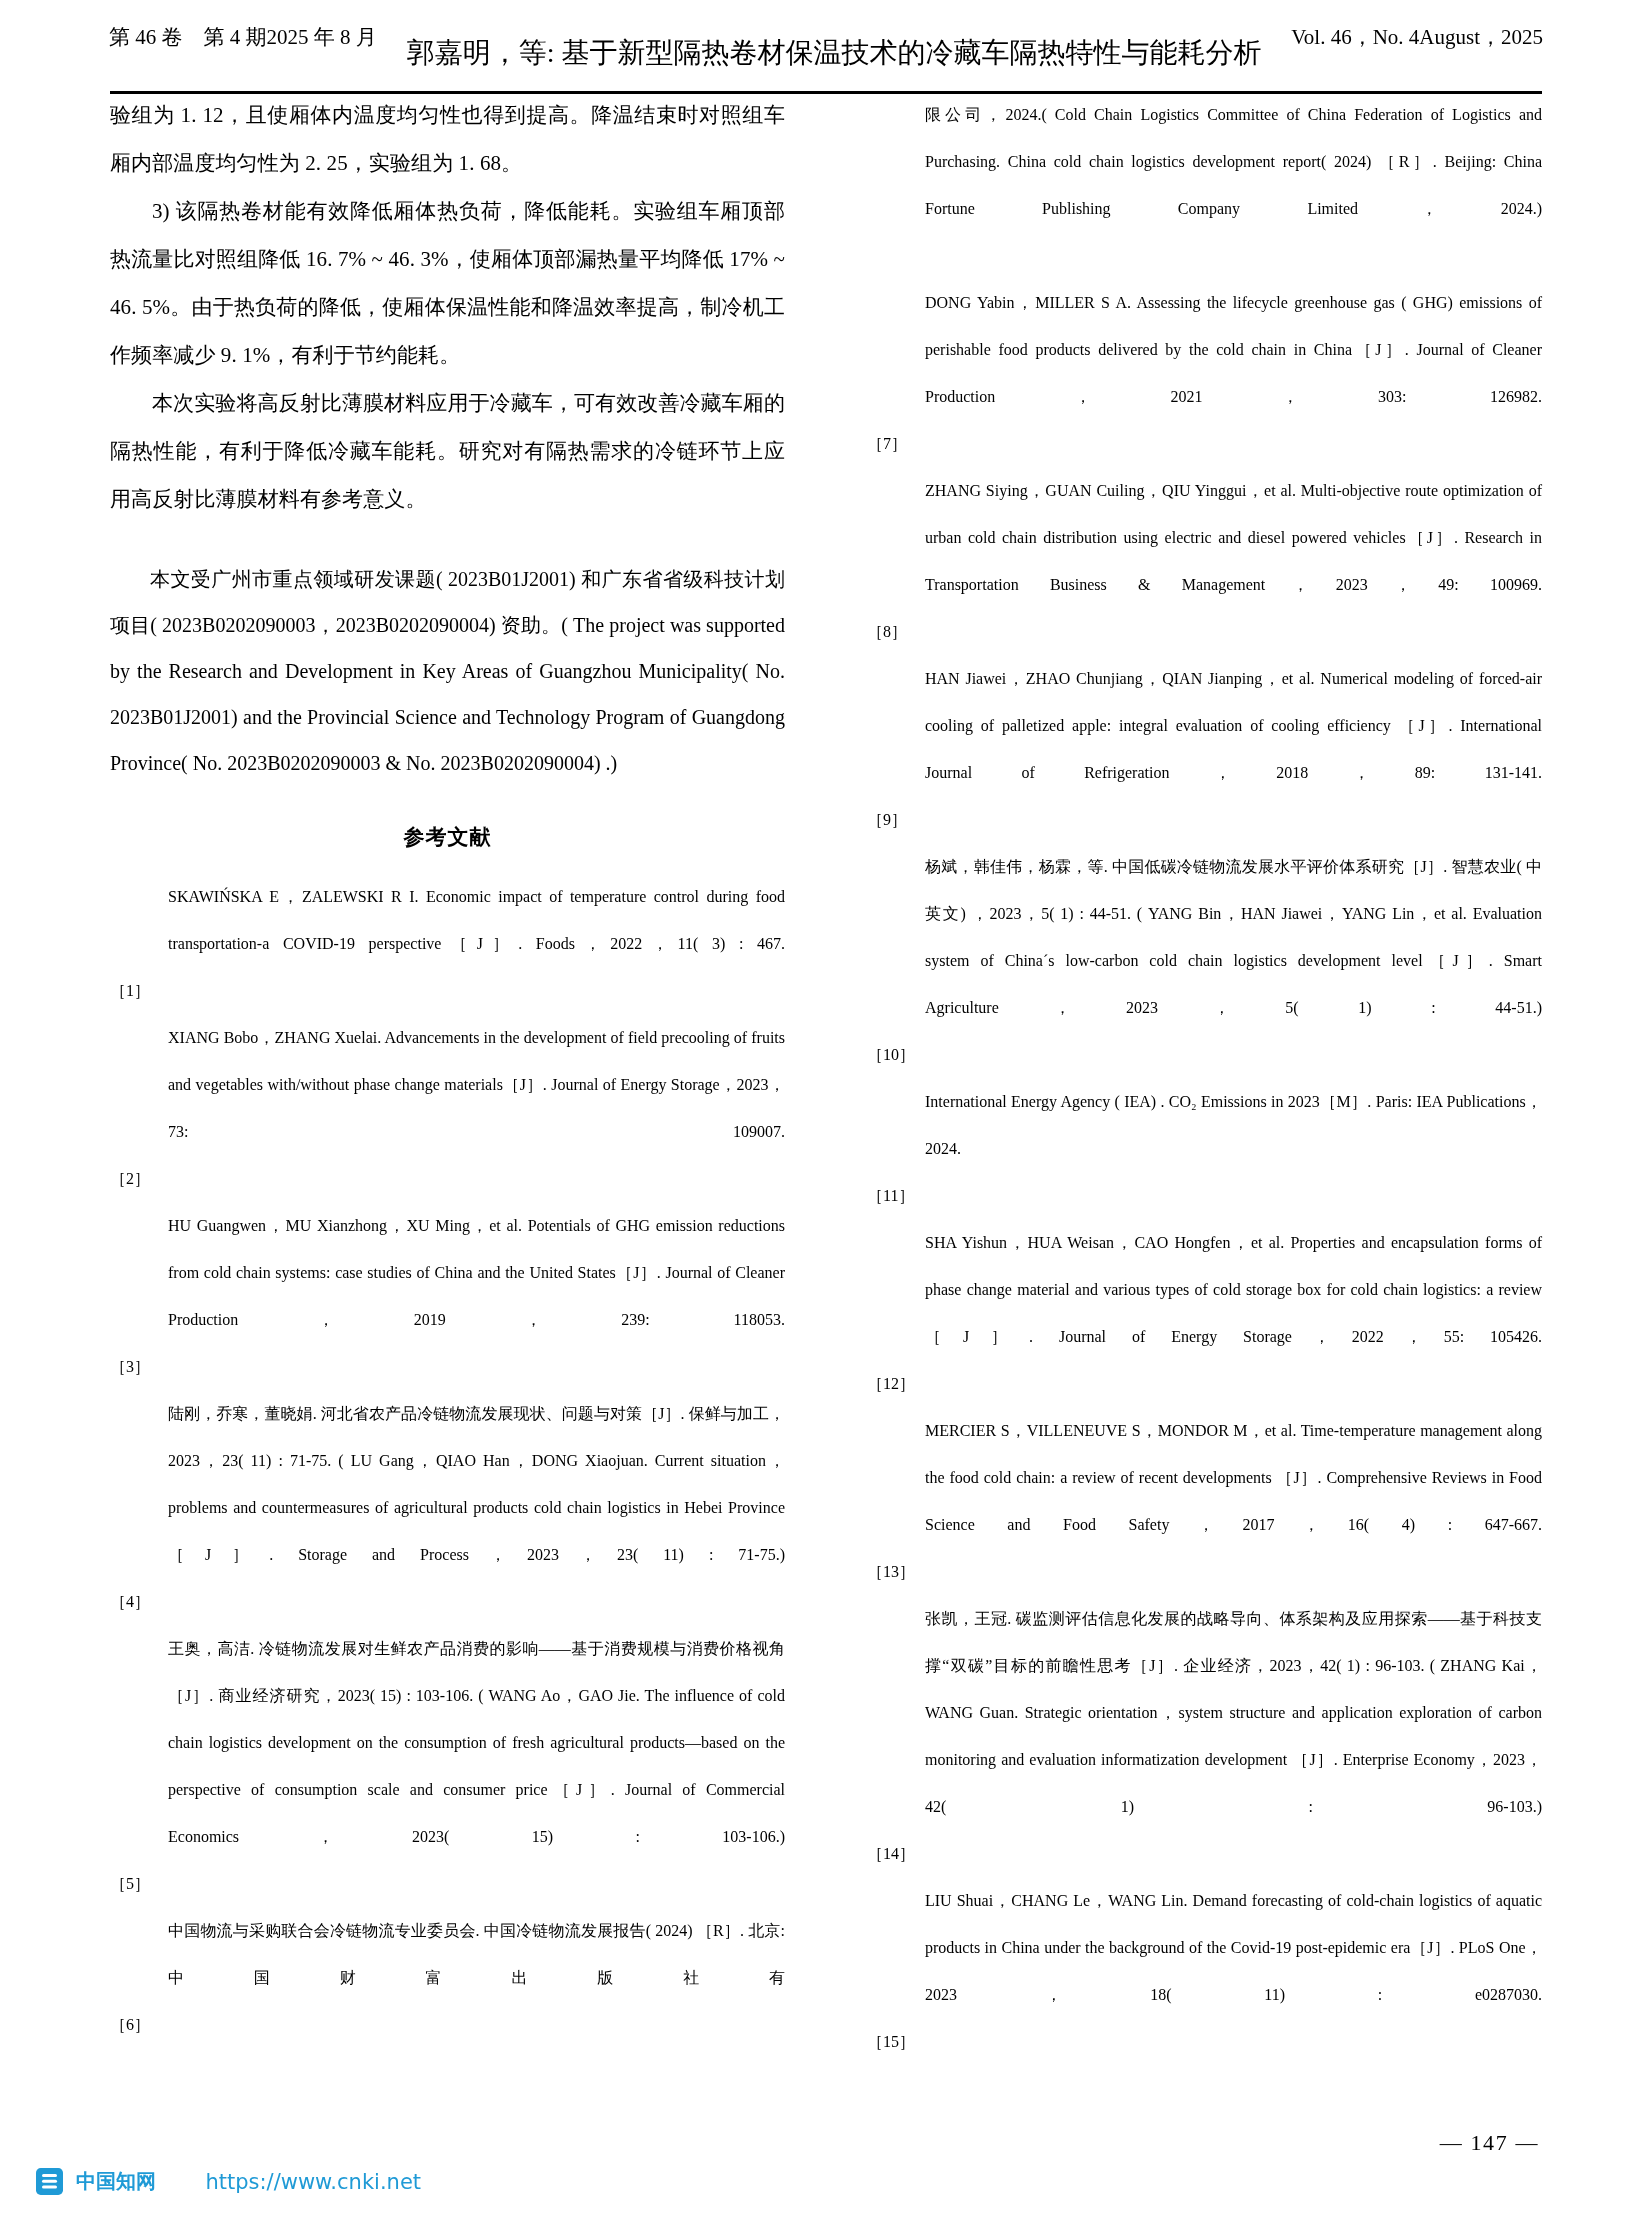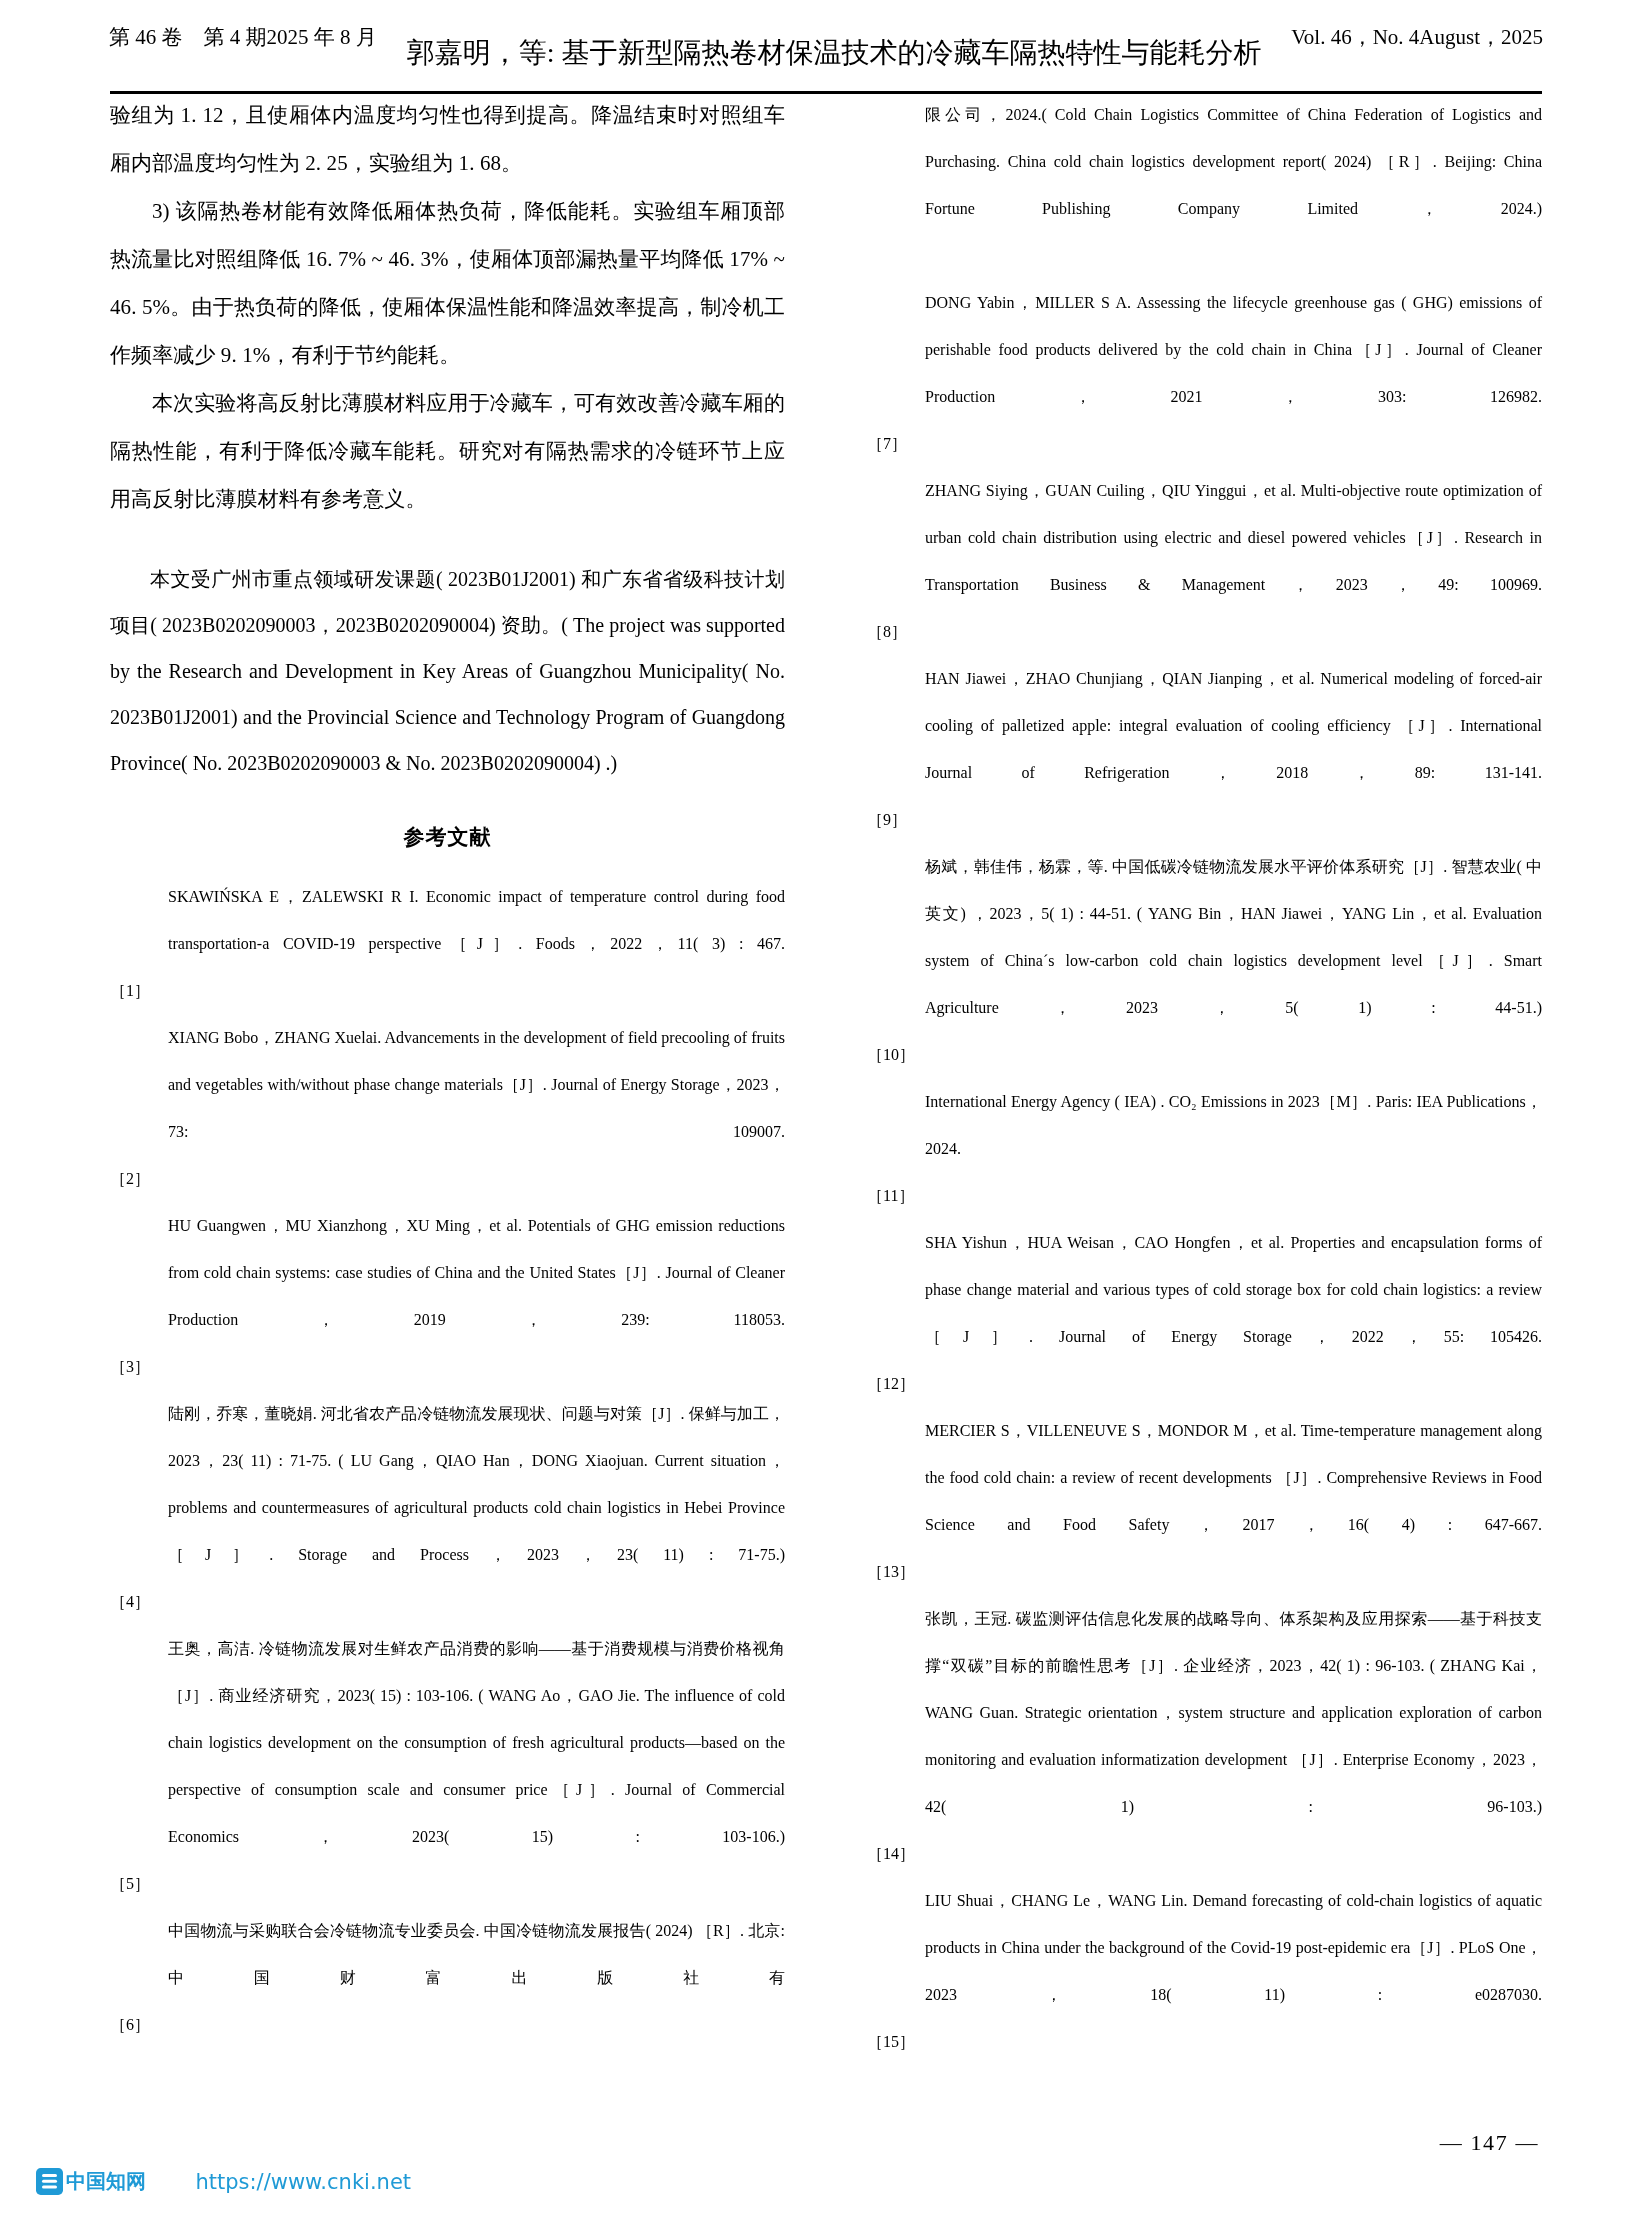--- a/index.html
+++ b/index.html
@@ -137,21 +137,21 @@
     position: absolute;
     left: 36px;
     top: 2168px;
     display: flex;
     align-items: center;
     gap: 13.5px;
   }
   .cnki-logo {
     display: flex;
     align-items: center;
-    gap: 3px;
+    gap: 13px;
     color: #1f9ad6;
     font-family: "DejaVu Sans", "Liberation Sans", sans-serif;
     font-size: 20px;
     font-weight: bold;
     white-space: nowrap;
   }
   .cnki-mark {
     width: 27px;
     height: 27px;
     border-radius: 4.7px;

